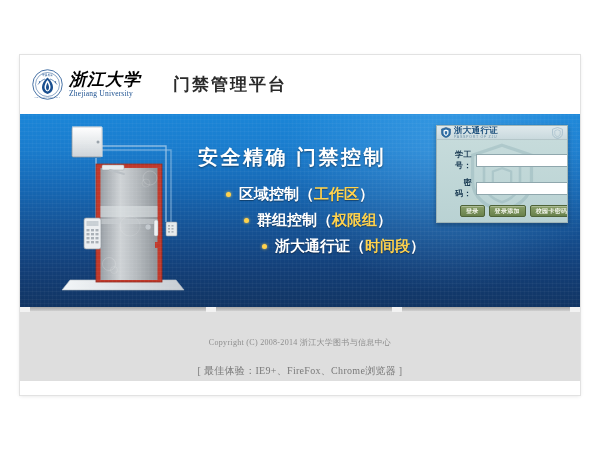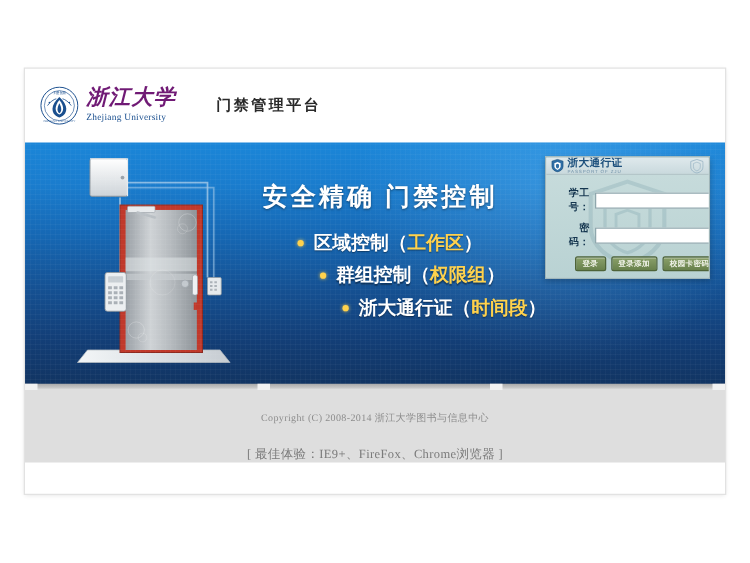--- a/index.html
+++ b/index.html
@@ -25,32 +25,32 @@
     height: 59px;
     background: #ffffff;
     display: flex;
     align-items: center;
     padding-left: 12px;
   }
   .logo-block { display: flex; align-items: center; gap: 6px; }
   .seal { width: 31px; height: 31px; flex: 0 0 auto; }
   .logo-word { display: flex; flex-direction: column; line-height: 1; }
   .logo-cn {
-    font-family: Liberation Mono, monospace;
-    font-size: 17px; font-weight: bold; color: #701a75;
+    font-family: Liberation Sans, sans-serif;
+    font-size: 17px; font-weight: bold; color: #000000;
     letter-spacing: 1px; font-style: italic;
   }
   .logo-en {
     font-family: "Liberation Serif", "DejaVu Serif", serif;
     font-size: 7.5px; color: #1a4f8f; letter-spacing: 0.2px;
     margin-top: 2px;
   }
   .platform-title {
     margin-left: 32px;
-    font-size: 12px; font-weight: bold; color: #2a2a2a;
+    font-size: 17px; font-weight: bold; color: #2a2a2a;
     letter-spacing: 2px;
   }
 
   
   .hero {
     position: relative;
     height: 194px;
     background:
       linear-gradient(to bottom,
         #1b86d8 0%, #1a7ccd 18%, #1668b4 38%,
@@ -70,21 +70,21 @@
     width: 340px; height: 300px;
     background: radial-gradient(ellipse at center, rgba(120,200,255,0.30), rgba(120,200,255,0) 68%);
     pointer-events: none;
   }
 
   
   .door-art { position: absolute; left: 34px; top: 6px; width: 150px; height: 188px; }
 
   
   .slogan-wrap {
-    position: absolute; left: 190px; top: 30px; width: 225px;
+    position: absolute; left: 178px; top: 30px; width: 225px;
     z-index: 3;
   }
   .slogan {
     font-size: 20px; font-weight: bold; color: #ffffff;
     letter-spacing: 2.5px;
     text-shadow: 0 1px 2px rgba(0,0,0,0.45);
     white-space: nowrap;
   }
   .feature-list { list-style: none; margin-top: 14px; }
   .feature-list li {
@@ -180,24 +180,24 @@
     letter-spacing: 0.3px;
     display: flex; align-items: center; justify-content: center;
     cursor: pointer; white-space: nowrap;
     font-family: "Liberation Sans", sans-serif;
     box-shadow: inset 0 1px 0 rgba(255,255,255,0.30);
   }
 
   
   .site-footer {
     position: relative;
-    height: 62px;
+    height: 73px;
     background: #dedede;
     display: flex; flex-direction: column;
-    align-items: center; justify-content: flex-end;
+    align-items: center; justify-content: center;
     padding-top: 25px;
   }
   .footer-shelf {
     position: absolute; left: 0; right: 0; top: -1px; height: 4px;
     background: linear-gradient(to bottom, #a9a9a9, #cfcfcf);
   }
   .footer-notch {
     position: absolute; top: -1px; width: 10px; height: 5px; background: #f2f2f2;
   }
   .copyright {

